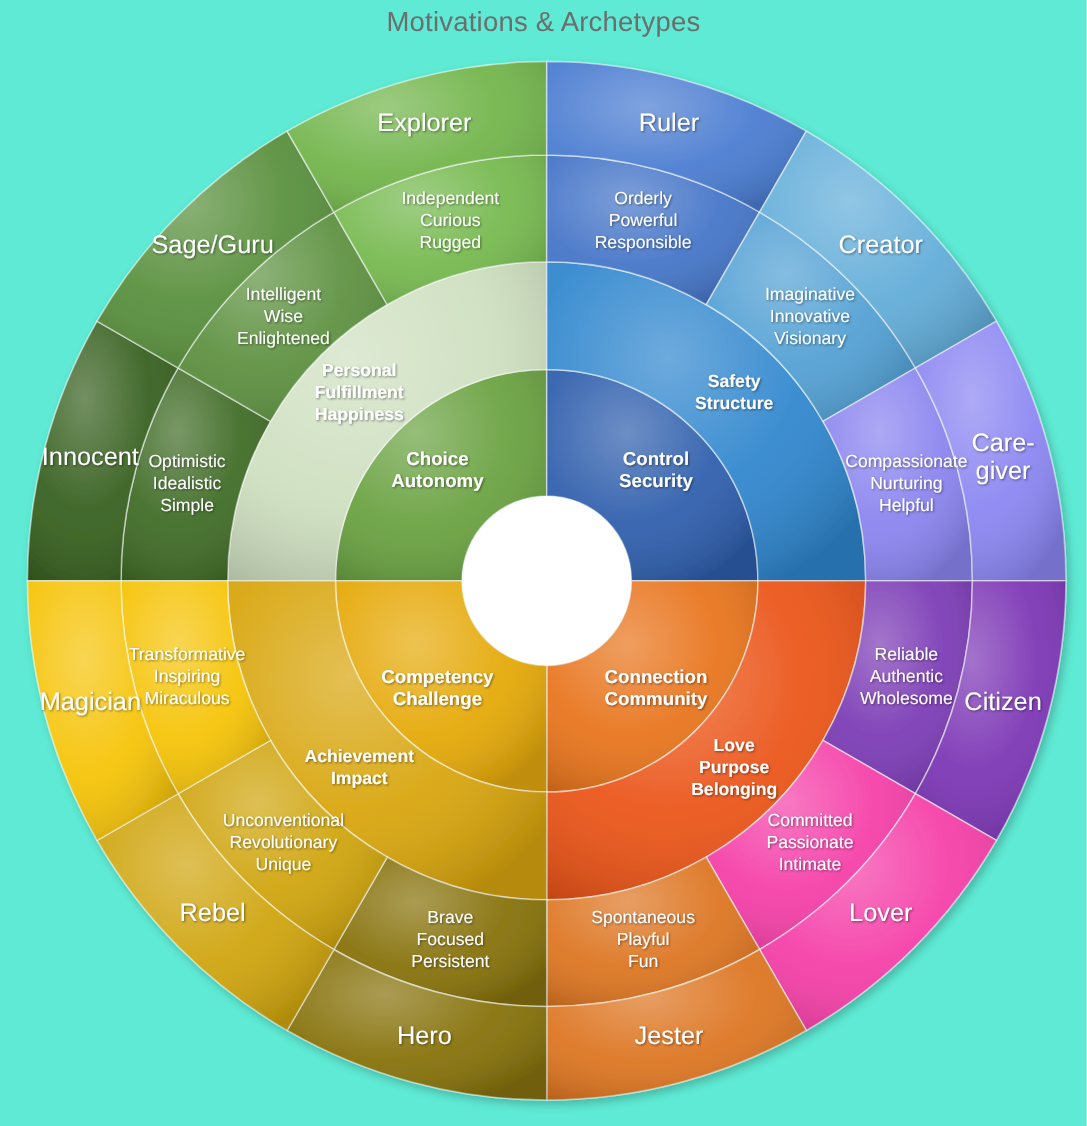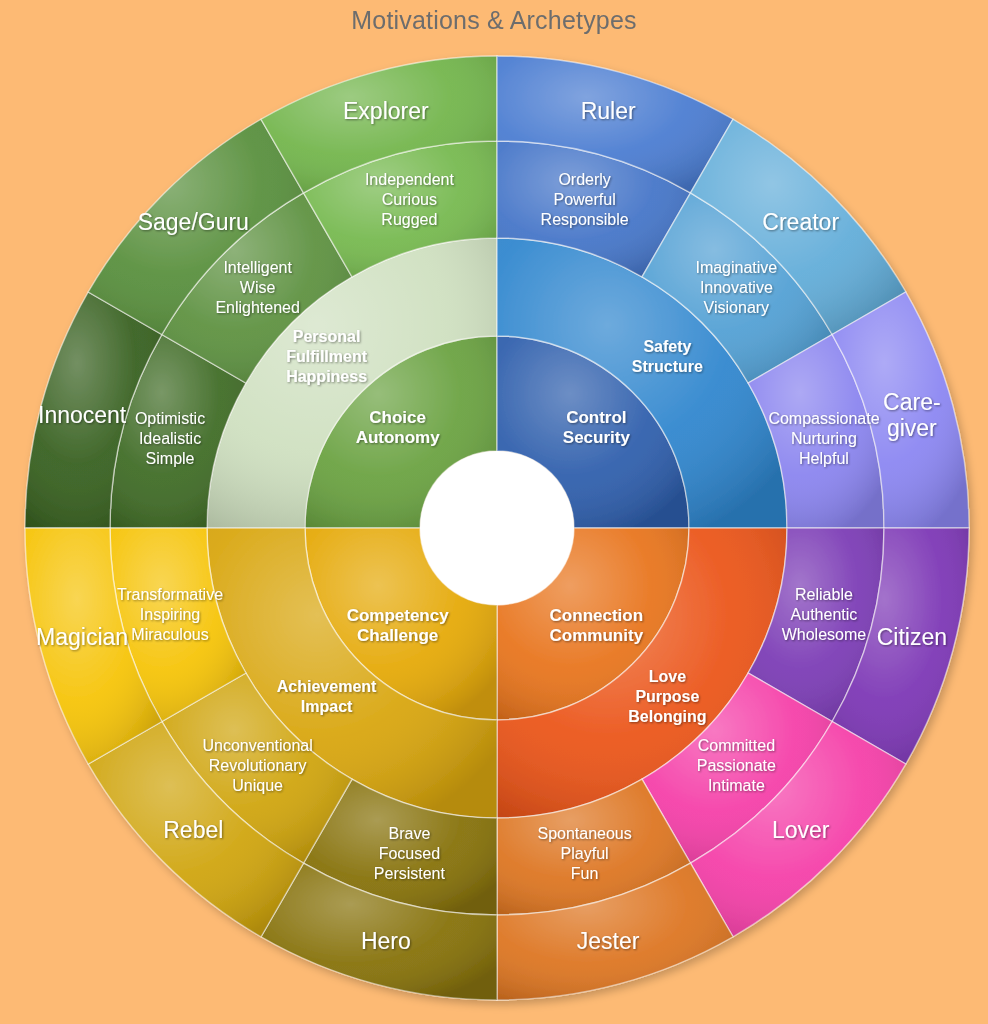--- a/index.html
+++ b/index.html
@@ -5,21 +5,21 @@
   html, body {
     margin: 0; padding: 0;
     width: 988px; height: 1024px;
     background: #fbfbfa;
     font-family: "Liberation Sans", sans-serif;
     overflow: hidden;
   }
   #stage {
     position: relative;
     width: 988px; height: 1024px;
-    background: #fdba74;
+    background: #5eead4;
   }
   #title {
     position: absolute;
     left: 0; top: 6px;
     width: 988px;
     text-align: center;
     font-size: 25px;
     color: #6d6d6d;
     font-family: "Liberation Sans", sans-serif;
     letter-spacing: .2px;

